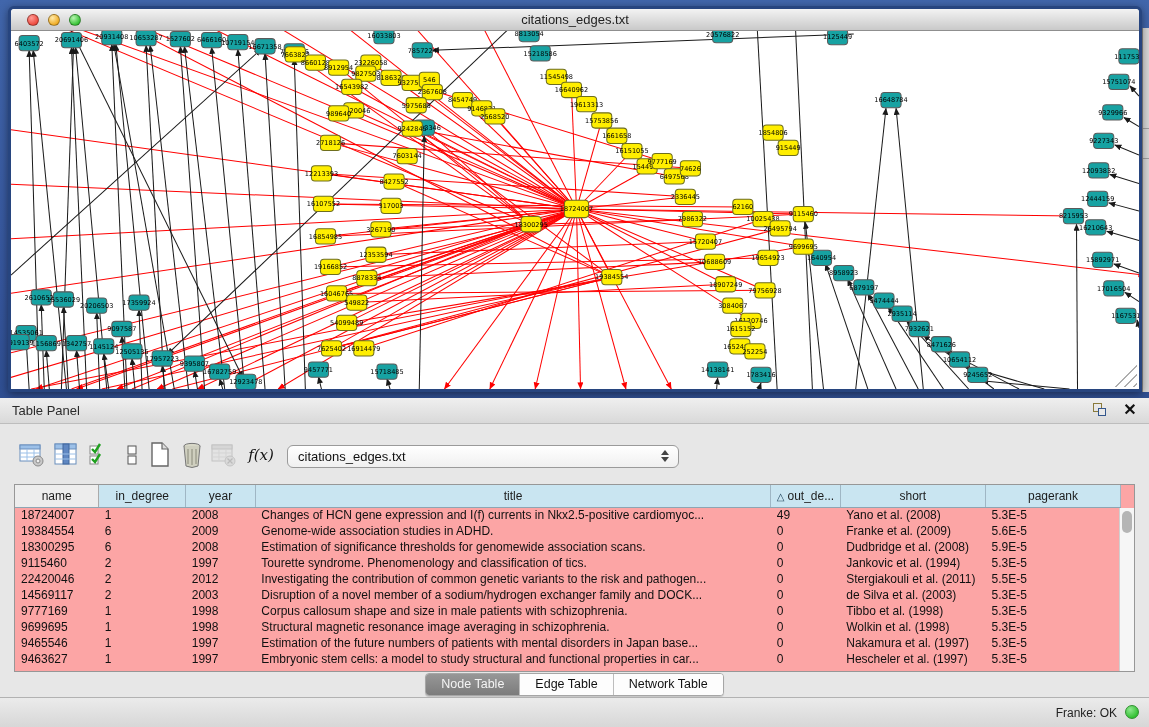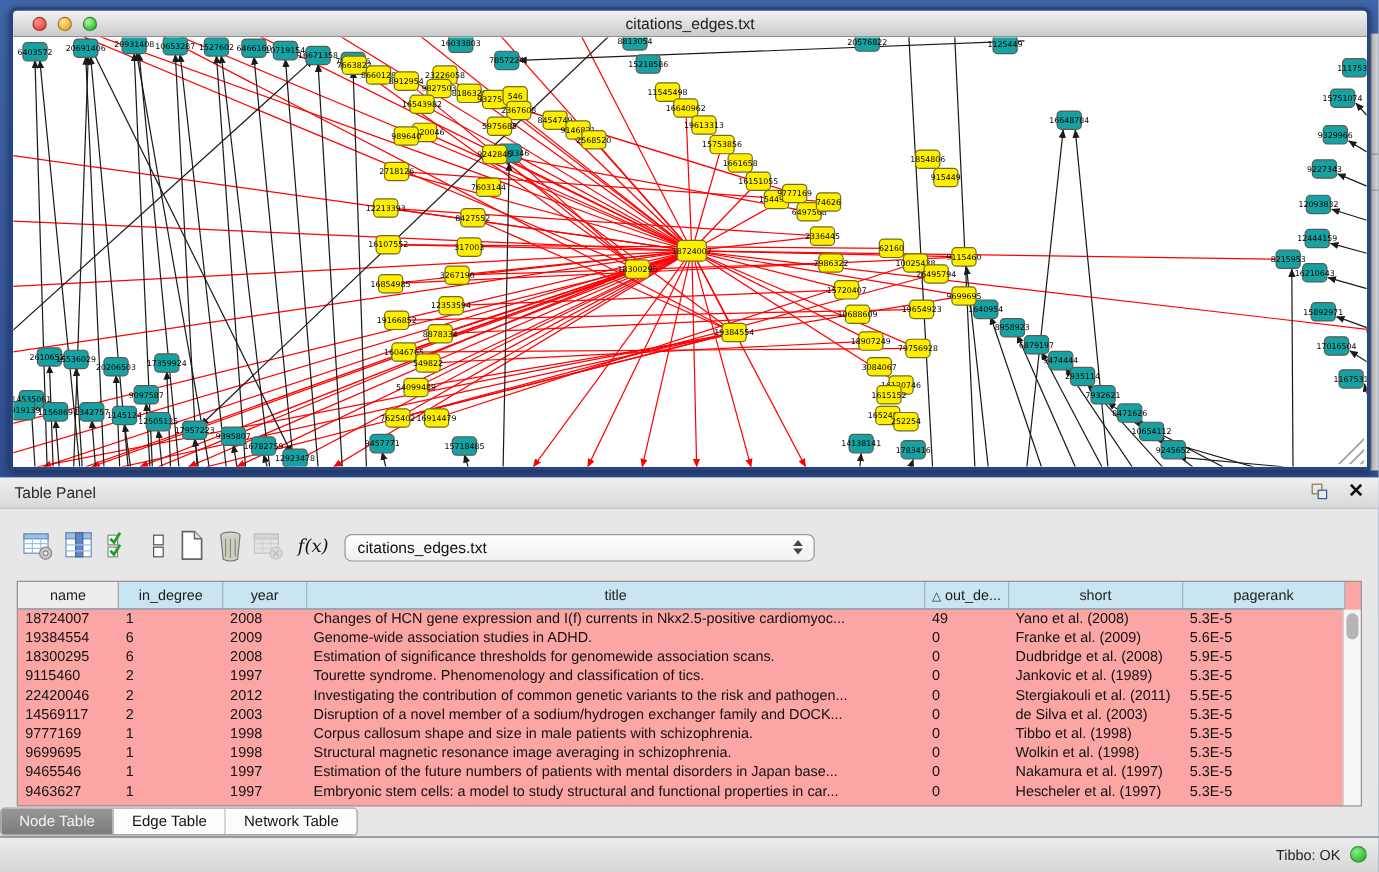--- a/index.html
+++ b/index.html
@@ -52,21 +52,21 @@
   #table-box { position:absolute; left:14px; top:86px; width:1121px; height:188px; background:#fca5a5; border:1px solid #979797; overflow:hidden; }
   #grid { border-collapse:collapse; table-layout:fixed; width:1106px; font-size:12px; color:#111; }
   #grid th { height:22px; font-weight:normal; font-size:12px; color:#1c1c1c; background:#c9e5f1;
     border-right:1px solid #9fb6c4; border-bottom:1px solid #8ea5b3; text-align:center; overflow:hidden; white-space:nowrap; }
   #grid th.first { background:#ededed; border-right:1px solid #aaa; }
   #grid td { height:16px; padding:0 0 0 6px; white-space:nowrap; overflow:hidden; border:none; }
   .sort-tri { font-size:10px; color:#23455e; margin-right:3px; }
   #vscroll { position:absolute; right:0; top:23px; width:15px; height:164px; background:#f6f6f6; border-left:1px solid #cfcfcf; }
   #vscroll .thumb { position:absolute; left:2px; top:3px; width:10px; height:22px; background:#b5b5b5; border-radius:6px; }
 
-  #tabbar { position:absolute; left:0; top:274px; width:100%; height:25px; display:flex; align-items:center; }
+  #tabbar { position:absolute; left:0; top:274px; width:100%; height:25px; display:flex; justify-content:center; align-items:center; }
   #segments { display:inline-flex; border:1px solid #a6a6a6; border-radius:4px; overflow:hidden; background:#fdfdfd; box-shadow:0 1px 1px rgba(0,0,0,.15); }
   .seg { font-size:12.5px; padding:3px 15px 4px; background:#fdfdfd; color:#111; border:none; border-left:1px solid #bdbdbd; cursor:pointer; font-family:"Liberation Sans",sans-serif; }
   .seg:first-child { border-left:none; }
   .seg.sel { background:linear-gradient(180deg,#979797,#7c7c7c); color:#f4f4f4; }
 
   
   #statusbar { position:absolute; left:0; top:697px; width:1149px; height:30px; background:linear-gradient(180deg,#ebebeb,#d7d7d7); border-top:1px solid #b2b2b2; }
   #mem-label { position:absolute; right:32px; top:8px; font-size:12px; color:#222; }
   #mem-dot { position:absolute; right:10px; top:7px; width:14px; height:14px; border-radius:50%;
     background:radial-gradient(circle at 35% 30%,#8ee88e,#2fbf2f 75%); border:1px solid #2f8f2f; }
@@ -870,21 +870,21 @@
               <td>0</td>
               <td>Dudbridge et al. (2008)</td>
               <td>5.9E-5</td>
             </tr>
             <tr>
               <td>9115460</td>
               <td>2</td>
               <td>1997</td>
               <td>Tourette syndrome. Phenomenology and classification of tics.</td>
               <td>0</td>
-              <td>Jankovic et al. (1989)</td>
+              <td>Jankovic et al. (1994)</td>
               <td>5.3E-5</td>
             </tr>
             <tr>
               <td>22420046</td>
               <td>2</td>
               <td>2012</td>
               <td>Investigating the contribution of common genetic variants to the risk and pathogen...</td>
               <td>0</td>
               <td>Stergiakouli et al. (2011)</td>
               <td>5.5E-5</td>
@@ -944,16 +944,16 @@
     <div id="tabbar">
       <div id="segments">
           <button class="seg sel">Node Table</button>
           <button class="seg">Edge Table</button>
           <button class="seg">Network Table</button>
         </div>
     </div>
   </div>
 
   <div id="statusbar">
-    <span id="mem-label">Tibbo: OK</span>
+    <span id="mem-label">Franke: OK</span>
     <span id="mem-dot"></span>
   </div>
 </div>
 
 </body></html>

